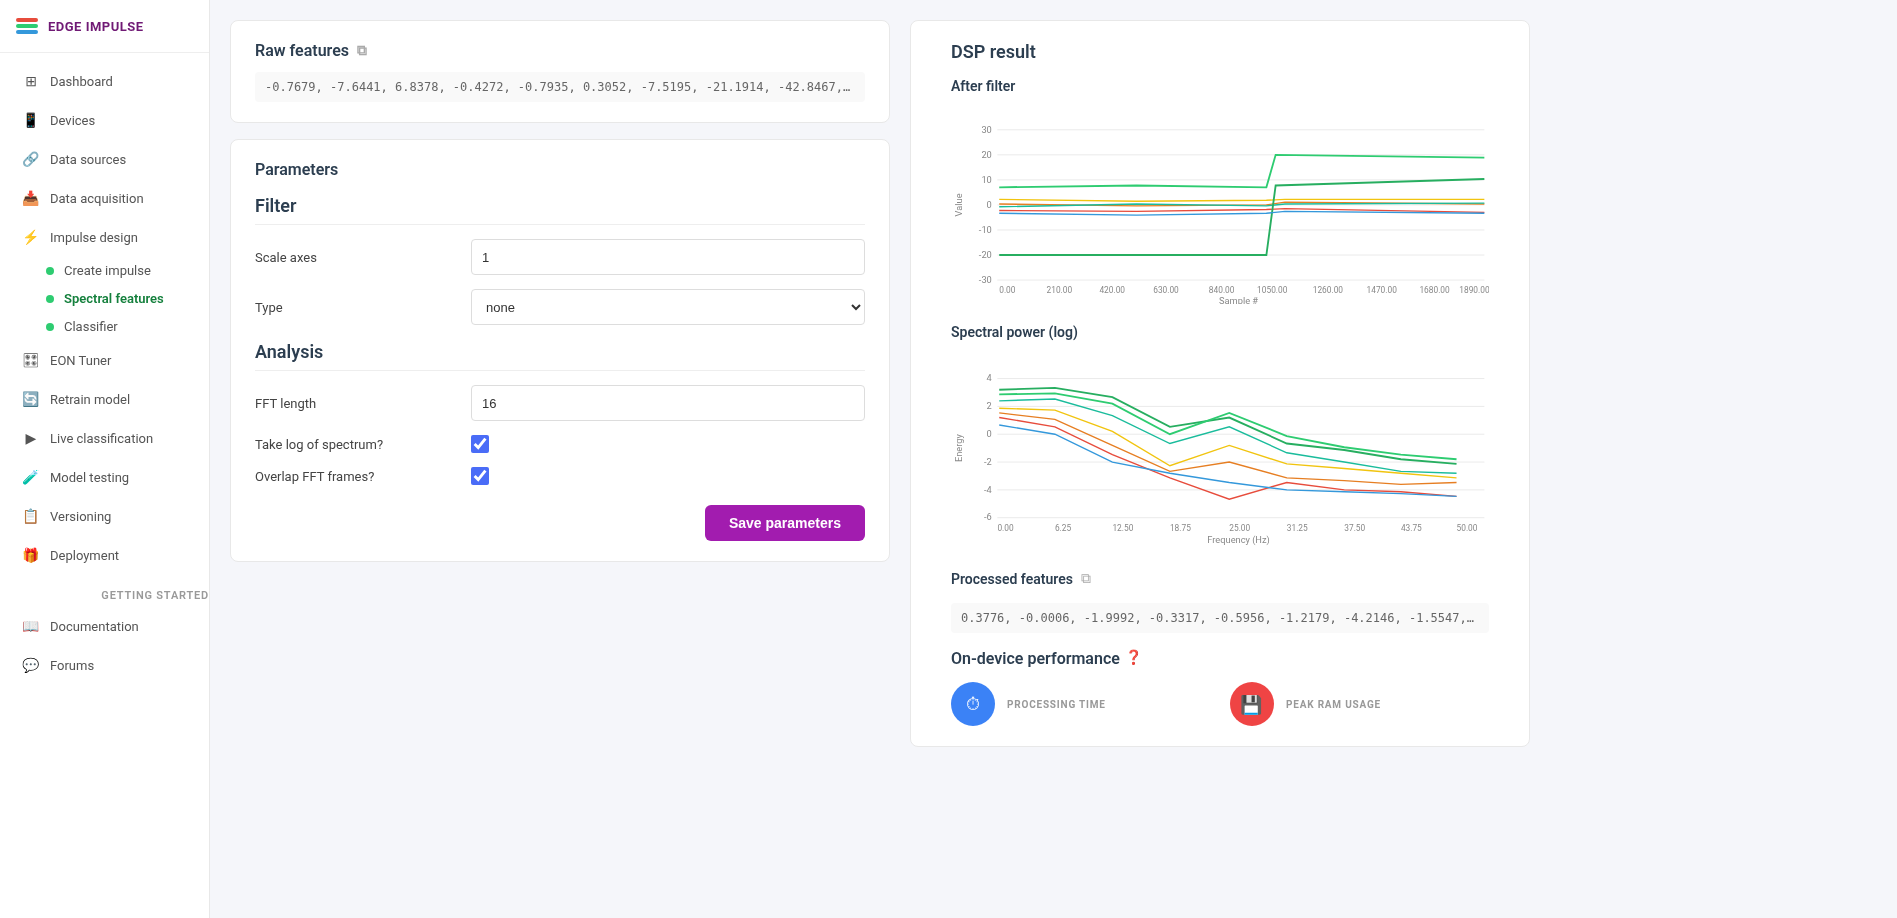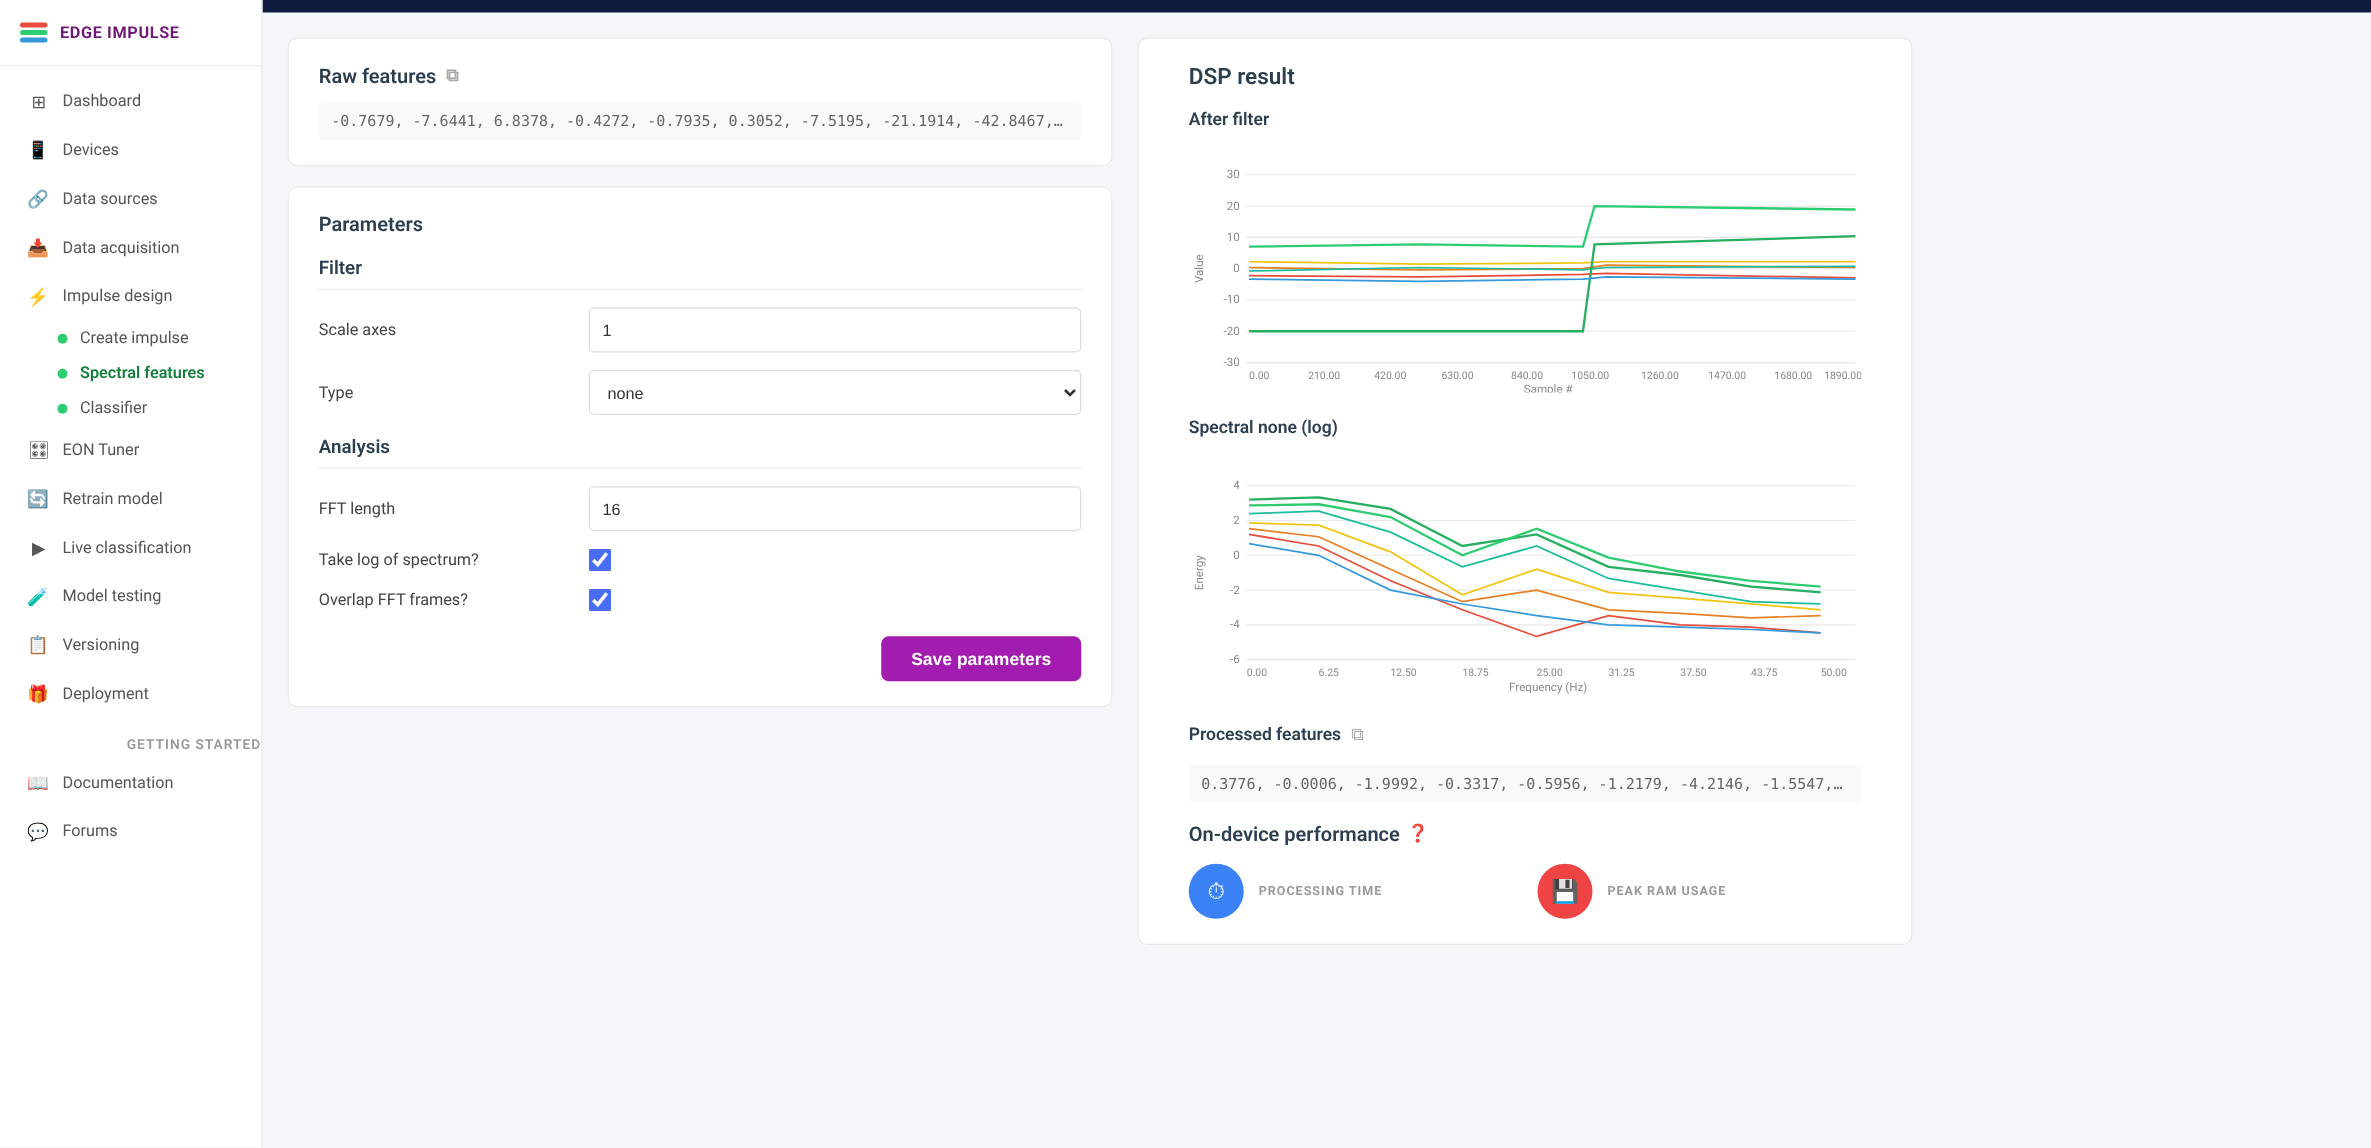--- a/index.html
+++ b/index.html
@@ -84,21 +84,21 @@
       letter-spacing: 0.8px;
       padding: 14px 0 4px;
       text-transform: uppercase;
       text-align: right;
     }
 
     
     #main {
       flex: 1;
       display: flex;
-      flex-direction: column;
+      flex-direction: row;
       height: 100%;
       overflow: hidden;
     }
     .top-bar {
       height: 10px;
       background: #0d1b3e;
     }
     .content-area {
       flex: 1;
       display: flex;
@@ -148,21 +148,21 @@
       font-size: 14px;
     }
     .params-card {}
     .params-title {
       font-size: 16px;
       font-weight: 600;
       color: #2c3e50;
       margin-bottom: 16px;
     }
     .section-label {
-      font-size: 15px;
+      font-size: 18px;
       font-weight: 600;
       color: #2c3e50;
       margin-bottom: 14px;
       padding-bottom: 8px;
       border-bottom: 1px solid #eee;
     }
     .form-row {
       display: flex;
       align-items: center;
       margin-bottom: 14px;
@@ -496,21 +496,21 @@
             <polyline points="52,103 200,100 340,102 360,100 575,99" fill="none" stroke="#1abc9c" stroke-width="1.5"></polyline>
 
             <polyline points="52,155 200,155 340,155 350,80 575,73" fill="none" stroke="#27ae60" stroke-width="2"></polyline>
 
             <polyline points="52,82 200,80 340,82 350,47 575,50" fill="none" stroke="#2ecc71" stroke-width="2"></polyline>
 
             <polyline points="52,110 200,112 340,110 360,108 575,110" fill="none" stroke="#3498db" stroke-width="1.5"></polyline>
           </svg>
         </div>
 
-        <div class="chart-section-title">Spectral none (log)</div>
+        <div class="chart-section-title">Spectral power (log)</div>
         <div class="chart-container">
           <svg class="chart-svg" viewBox="0 0 580 190">
 
             <line x1="50" y1="18" x2="575" y2="18" stroke="#e8e8e8" stroke-width="1"></line>
             <line x1="50" y1="48" x2="575" y2="48" stroke="#e8e8e8" stroke-width="1"></line>
             <line x1="50" y1="78" x2="575" y2="78" stroke="#e8e8e8" stroke-width="1"></line>
             <line x1="50" y1="108" x2="575" y2="108" stroke="#e8e8e8" stroke-width="1"></line>
             <line x1="50" y1="138" x2="575" y2="138" stroke="#e8e8e8" stroke-width="1"></line>
             <line x1="50" y1="168" x2="575" y2="168" stroke="#e8e8e8" stroke-width="1"></line>
 

